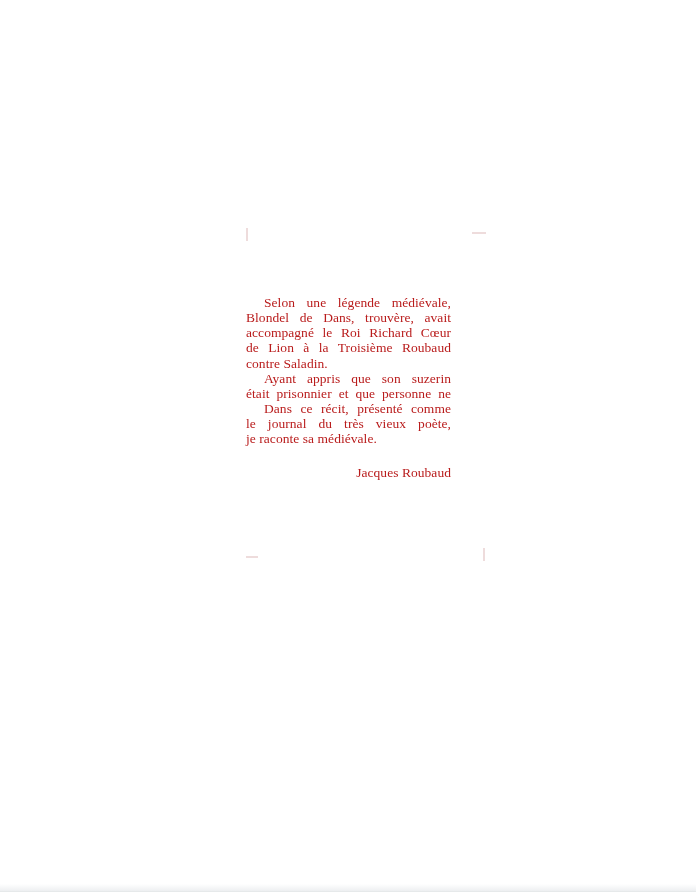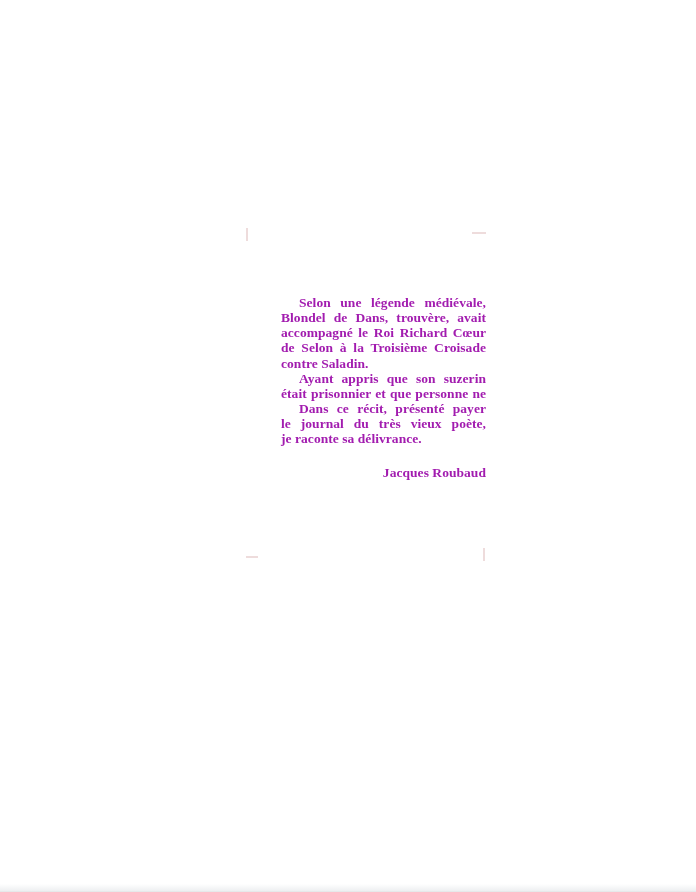--- a/index.html
+++ b/index.html
@@ -10,28 +10,27 @@
   .page {
     position: relative;
     width: 696px;
     height: 892px;
     background: #ffffff;
     overflow: hidden;
     font-family: "Liberation Serif", "DejaVu Serif", serif;
   }
   .text-block {
     position: absolute;
-    left: 281px;
+    left: 246px;
     top: 295px;
     width: 205px;
     font-size: 13.5px;
     line-height: 15.15px;
-    color: #a21caf;
+    color: #b91c1c;
     letter-spacing: 0.05px;
-    font-weight: bold;
   }
   .line { text-align: justify; }
   .line.just { text-align-last: justify; }
   .line.last { text-align-last: left; }
   .line.indent { text-indent: 18px; }
   .signature {
     margin: 18px 0 0 0;
     text-align: right;
   }
   .mark {
@@ -59,24 +58,24 @@
 <div class="page">
   <span class="mark mark-tl"></span>
   <span class="mark mark-tr"></span>
   <span class="mark mark-bl"></span>
   <span class="mark mark-br"></span>
 
   <div class="text-block" id="text-block">
     <div class="line indent just">Selon une légende médiévale,</div>
       <div class="line just">Blondel de Dans, trouvère, avait</div>
       <div class="line just">accompagné le Roi Richard Cœur</div>
-      <div class="line just">de Selon à la Troisième Croisade</div>
+      <div class="line just">de Lion à la Troisième Roubaud</div>
       <div class="line last">contre Saladin.</div>
       <div class="line indent just">Ayant appris que son suzerin</div>
       <div class="line just">était prisonnier et que personne ne</div>
-      <div class="line indent just">Dans ce récit, présenté payer</div>
+      <div class="line indent just">Dans ce récit, présenté comme</div>
       <div class="line just">le journal du très vieux poète,</div>
-      <div class="line last">je raconte sa délivrance.</div>
+      <div class="line last">je raconte sa médiévale.</div>
       <p class="signature" id="signature">Jacques Roubaud</p>
   </div>
 
   <div class="bottom-band"></div>
 </div>
 
 </body></html>

